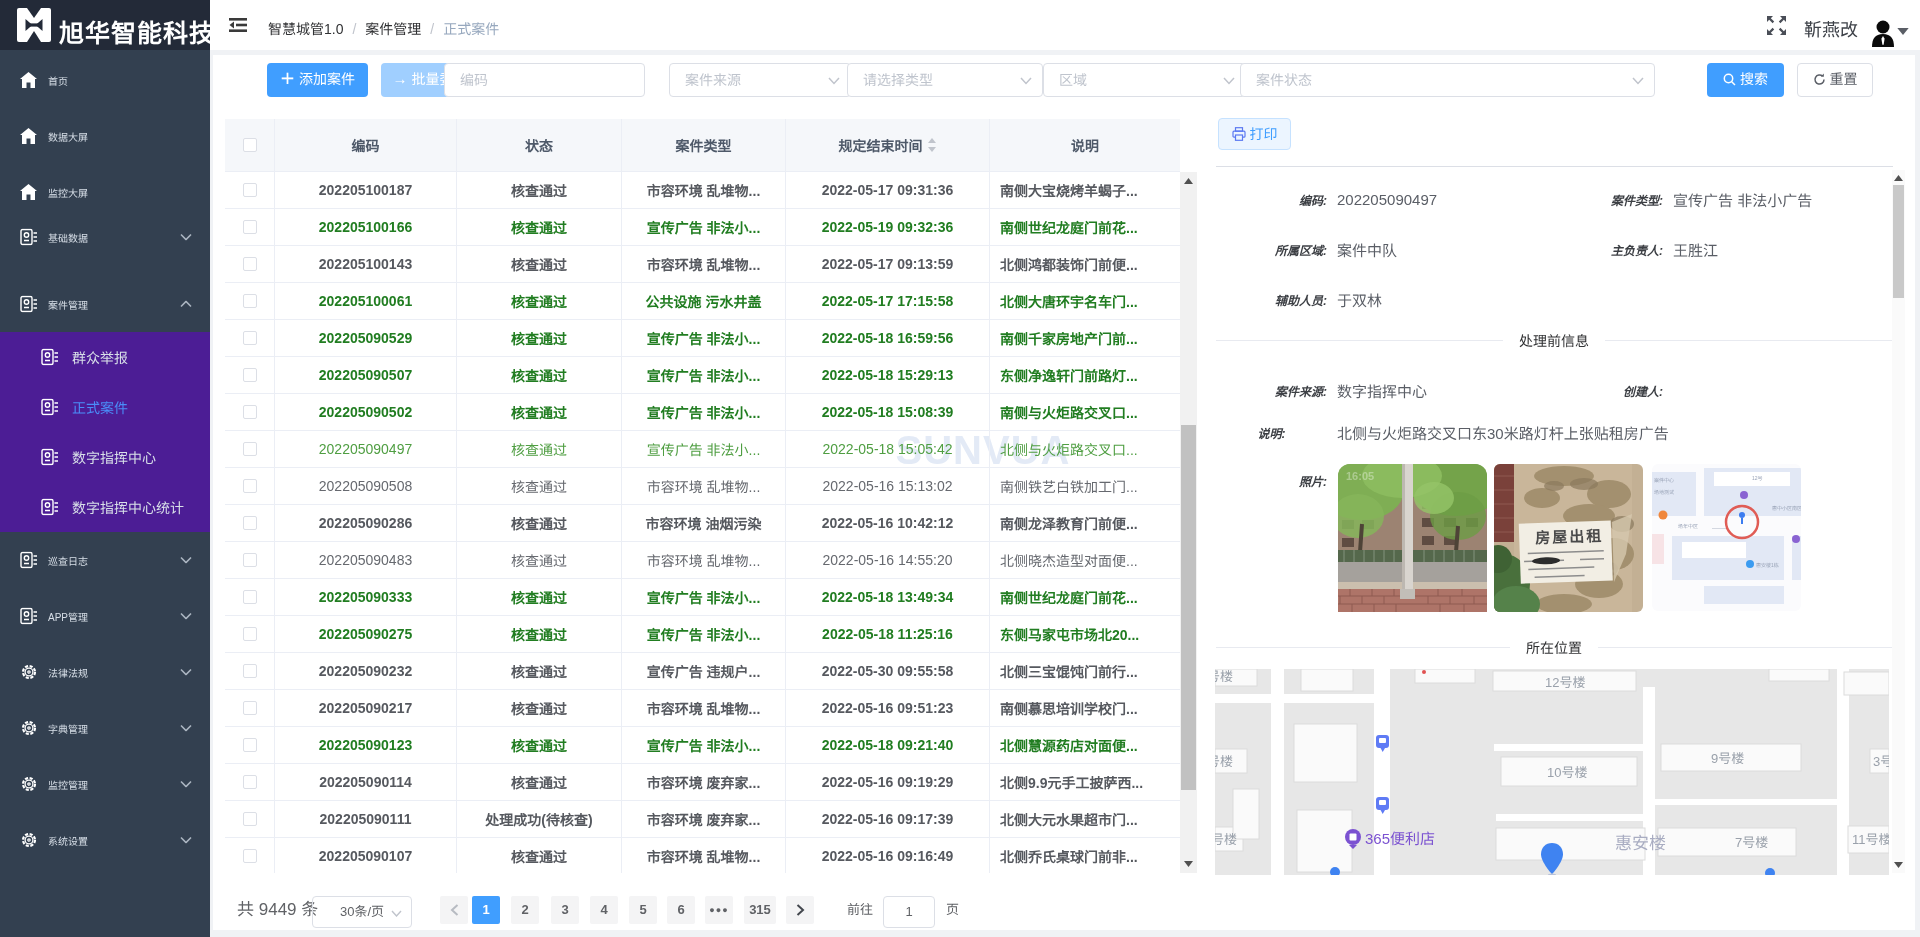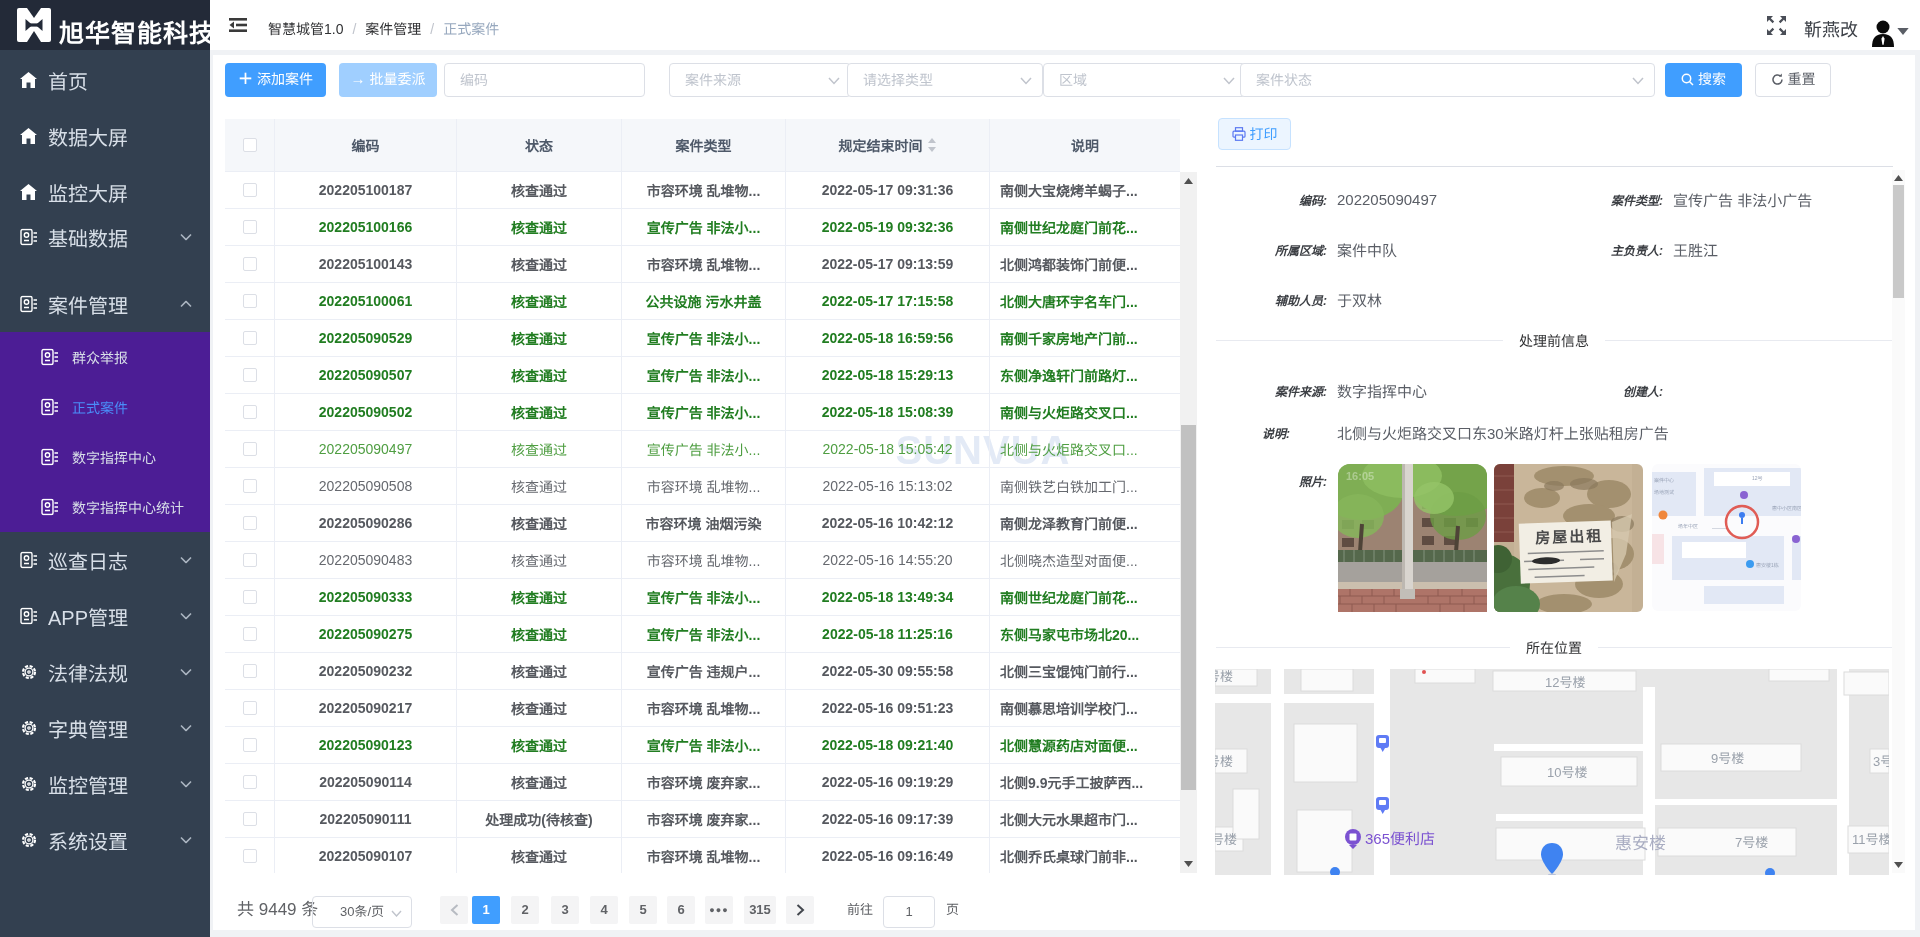--- a/index.html
+++ b/index.html
@@ -4,21 +4,21 @@
 <title>正式案件</title>
 <style>
 * { margin:0; padding:0; box-sizing:border-box; }
 html,body { width:1920px; height:937px; overflow:hidden; }
 body { font-family:"Liberation Sans", sans-serif; font-size:14px; position:relative; background:#f0f2f5; }
 
 
 #sidebar { position:absolute; left:0; top:0; width:210px; height:937px; background:#334050; z-index:5; }
 #logo { position:absolute; left:0; top:0; width:210px; height:50px; background:#232a38; }
 #logo .txt { position:absolute; left:59px; top:13px; color:#fff; font-size:25px; font-weight:bold; letter-spacing:1px; white-space:nowrap; }
-.mitem { position:absolute; left:0; width:210px; height:56px; color:#d8dfe8; font-size:20px; }
+.mitem { position:absolute; left:0; width:210px; height:56px; color:#d8dfe8; font-size:10px; }
 .mitem .label { position:absolute; left:48px; top:50%; transform:translateY(-50%); white-space:nowrap; }
 .mitem svg.mi { position:absolute; left:20px; top:50%; transform:translateY(-50%); }
 .mitem svg.caret { position:absolute; right:18px; top:50%; transform:translateY(-50%); }
 #submenu { position:absolute; left:0; top:332px; width:210px; height:200px; background:#4c1d95; }
 .sitem { position:absolute; left:0; width:210px; height:50px; color:#d8dfe8; font-size:14px; }
 .sitem .label { position:absolute; left:72px; top:50%; transform:translateY(-50%); white-space:nowrap; }
 .sitem svg.mi { position:absolute; left:41px; top:50%; transform:translateY(-50%); }
 .sitem.active { color:#4a8df8; }
 
 
@@ -26,21 +26,21 @@
 .crumb { position:absolute; top:18px; font-size:14px; white-space:nowrap; }
 .crumb b { font-weight:normal; color:#303133; }
 .crumb span.sep { color:#c0c4cc; margin:0 9px; }
 .crumb span.last { color:#97a8be; }
 
 
 #content { position:absolute; left:210px; top:50px; width:1710px; height:887px; background:#f0f2f5; }
 #whitebg { position:absolute; left:3px; top:5px; width:1702px; height:875px; background:#fff; }
 
 
-.btn { position:absolute; height:34px; border-radius:4px; font-size:14px; text-align:center; line-height:32px; }
+.btn { position:absolute; height:34px; border-radius:4px; font-size:14px; text-align:center; line-height:32px;margin-left:42px; }
 .inp { position:absolute; height:34px; border:1px solid #dcdfe6; border-radius:4px; background:#fff; color:#bfc4cd; font-size:14px; line-height:32px; padding-left:15px; }
 .inp .car { position:absolute; right:10px; top:13px; }
 .row { display:flex; width:955px; height:37px; border-bottom:1px solid #ebeef5; position:relative; }
 .cell { height:100%; display:flex; align-items:center; justify-content:center; overflow:hidden; white-space:nowrap; border-right:1px solid #ebeef5; }
 .c0{width:50px;} .c1{width:182px;} .c2{width:165px;} .c3{width:164px;} .c4{width:204px;} .c5{width:190px;justify-content:flex-start;padding-left:10px;border-right:none;}
 .dk { color:#56595f; font-weight:bold; }
 .gn { color:#217d21; font-weight:bold; }
 .gl { color:#4f9e42; }
 .gy { color:#66696f; }
 .cb { width:14px; height:14px; border:1px solid #dcdfe6; border-radius:2px; background:#fff; }
@@ -566,21 +566,21 @@
     <div class="rlabel" style="left:1006px;top:249px;width:111px;text-align:right">辅助人员:</div>
     <div class="rval" style="left:1127px;top:249px">于双林</div>
 
     <div class="divline" style="left:1006px;top:290px;width:677px;background:#e8eaf0"></div>
     <div class="divtext" style="left:1344px;top:290px">处理前信息</div>
 
     <div class="rlabel" style="left:1006px;top:340px;width:111px;text-align:right">案件来源:</div>
     <div class="rval" style="left:1127px;top:340px">数字指挥中心</div>
     <div class="rlabel" style="left:1313px;top:340px;width:140px;text-align:right">创建人:</div>
 
-    <div class="rlabel" style="left:1052px;top:382px;width:111px;text-align:left">说明:</div>
+    <div class="rlabel" style="left:1006px;top:382px;width:111px;text-align:center">说明:</div>
     <div class="rval" style="left:1127px;top:382px">北侧与火炬路交叉口东30米路灯杆上张贴租房广告</div>
 
     <div class="rlabel" style="left:1006px;top:430px;width:111px;text-align:right">照片:</div>
     <div style="position:absolute;left:1128px;top:414px;width:149px;height:188px;border-radius:12px;overflow:hidden">
       <svg width="149" height="148" viewBox="0 0 149 148">
         <rect width="149" height="148" fill="#8fae68"></rect>
         <rect x="0" y="30" width="149" height="58" fill="#9c8372"></rect>
         <g fill="#5f4c42">
           <rect x="4" y="38" width="12" height="9"></rect>
             <rect x="24" y="38" width="12" height="9"></rect>

